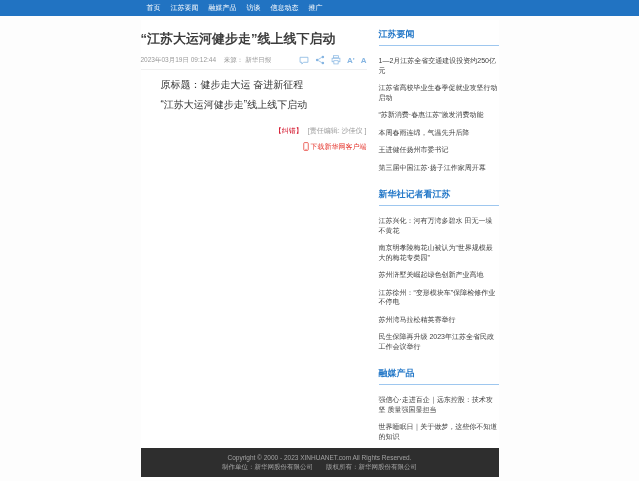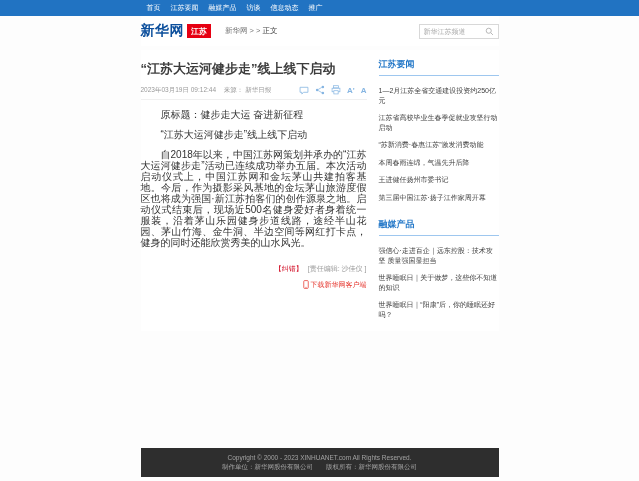--- a/index.html
+++ b/index.html
@@ -61,40 +61,20 @@
       <a>江苏要闻</a>
       <a>融媒产品</a>
       <a>访谈</a>
       <a>信息动态</a>
       <a>推广</a>
     </div>
   </div>
 </div>
 
 <div class="container">
-  <div class="header">
-    <div class="logo">
-      <span class="logo-main">新华网</span>
-      <span class="logo-badge">江苏</span>
-    </div>
-    <div class="breadcrumb">
-      <span>新华网</span>
-      <span>&gt;  &gt;</span>
-      <span class="cur">正文</span>
-    </div>
-    <div class="search-box">
-      <input type="text" placeholder="新华江苏频道" style="">
-      <span>
-        <svg width="9" height="9" viewBox="0 0 12 12">
-            <circle cx="5" cy="5" r="3.4" fill="none" stroke="#b0b0b0" stroke-width="1.2"></circle>
-            <line x1="7.6" y1="7.6" x2="10.6" y2="10.6" stroke="#b0b0b0" stroke-width="1.2"></line>
-          </svg>
-      </span>
-    </div>
-  </div>
 
   <div class="main">
     <div class="article">
       <div class="article-title">“江苏大运河健步走”线上线下启动</div>
 
       <div class="meta-row">
         <div class="meta-left">
           <span>2023年03月19日 09:12:44</span>
           <span class="src">来源： 新华日报</span>
         </div>
@@ -121,21 +101,20 @@
               </svg>
           </span>
           <span class="t fontbtn">A'</span>
           <span class="t fontbtn">A</span>
         </div>
       </div>
 
       <div class="body-text">
         <p>原标题：健步走大运 奋进新征程</p>
         <p>“江苏大运河健步走”线上线下启动</p>
-        <p>自2018年以来，中国江苏网策划并承办的“江苏大运河健步走”活动已连续成功举办五届。本次活动启动仪式上，中国江苏网和金坛茅山共建拍客基地。今后，作为摄影采风基地的金坛茅山旅游度假区也将成为强国·新江苏拍客们的创作源泉之地。启动仪式结束后，现场近500名健身爱好者身着统一服装，沿着茅山乐园健身步道线路，途经半山花园、茅山竹海、金牛洞、半边空间等网红打卡点，健身的同时还能欣赏秀美的山水风光。</p>
       </div>
 
       <div class="art-foot">
         <span class="correction">【纠错】</span>
         <span class="editor">[责任编辑: 沙佳仪 ]</span>
       </div>
       <div class="applink">
         <span>
           <svg width="6" height="9" viewBox="0 0 8 12">
               <rect x="1" y="0.8" width="6" height="10.4" rx="1.2" fill="none" stroke="#e5352d" stroke-width="1"></rect>
@@ -152,20 +131,31 @@
         <div class="side-list">
           <div class="side-item">1—2月江苏全省交通建设投资约250亿元</div>
           <div class="side-item">江苏省高校毕业生春季促就业攻坚行动启动</div>
           <div class="side-item">“苏新消费·春惠江苏”激发消费动能</div>
           <div class="side-item">本周春雨连绵，气温先升后降</div>
           <div class="side-item">王进健任扬州市委书记</div>
           <div class="side-item">第三届中国江苏·扬子江作家周开幕</div>
         </div>
       </div>
 
+      <div class="side-section">
+        <div class="side-title">新华社记者看江苏</div>
+        <div class="side-list">
+          <div class="side-item">江苏兴化：河有万湾多碧水 田无一垛不黄花</div>
+          <div class="side-item">南京明孝陵梅花山被认为“世界规模最大的梅花专类园”</div>
+          <div class="side-item">苏州浒墅关崛起绿色创新产业高地</div>
+          <div class="side-item">江苏徐州：“变形模块车”保障检修作业不停电</div>
+          <div class="side-item">苏州湾马拉松精英赛举行</div>
+          <div class="side-item">民生保障再升级 2023年江苏全省民政工作会议举行</div>
+        </div>
+      </div>
 
       <div class="side-section">
         <div class="side-title">融媒产品</div>
         <div class="side-list">
           <div class="side-item">强信心·走进百企｜远东控股：技术攻坚 质量强国显担当</div>
           <div class="side-item">世界睡眠日｜关于做梦，这些你不知道的知识</div>
           <div class="side-item">世界睡眠日｜“阳康”后，你的睡眠还好吗？</div>
 
         </div>
       </div>

